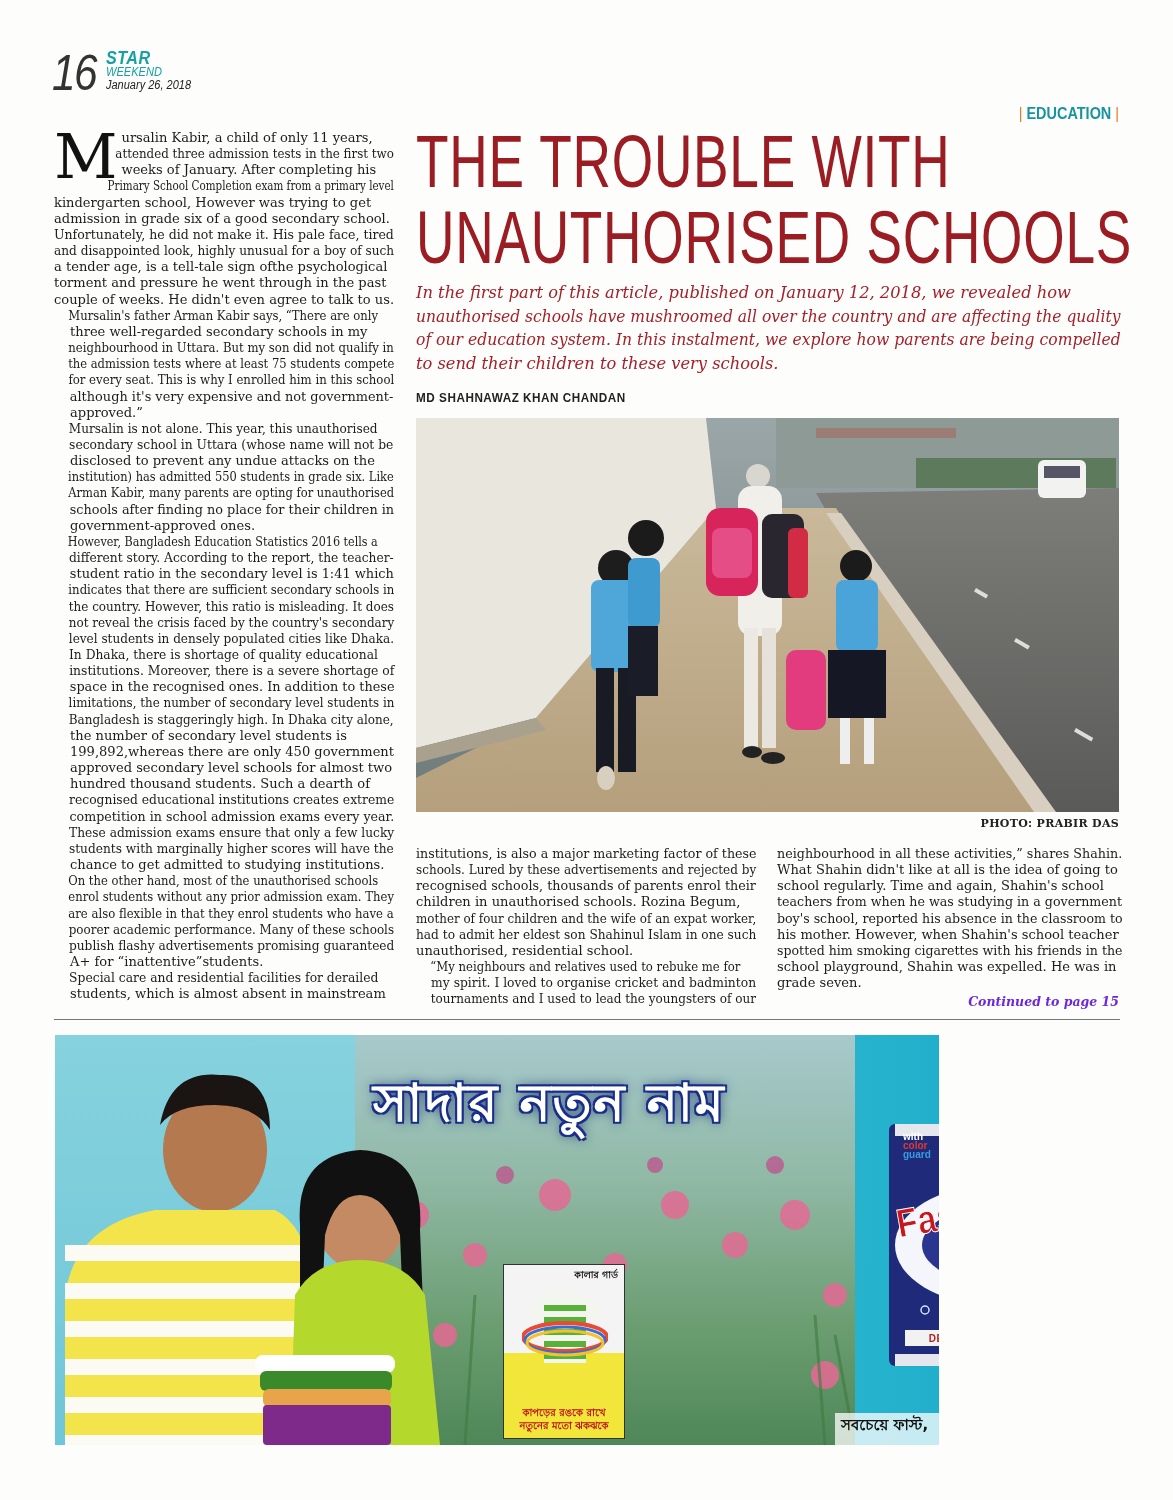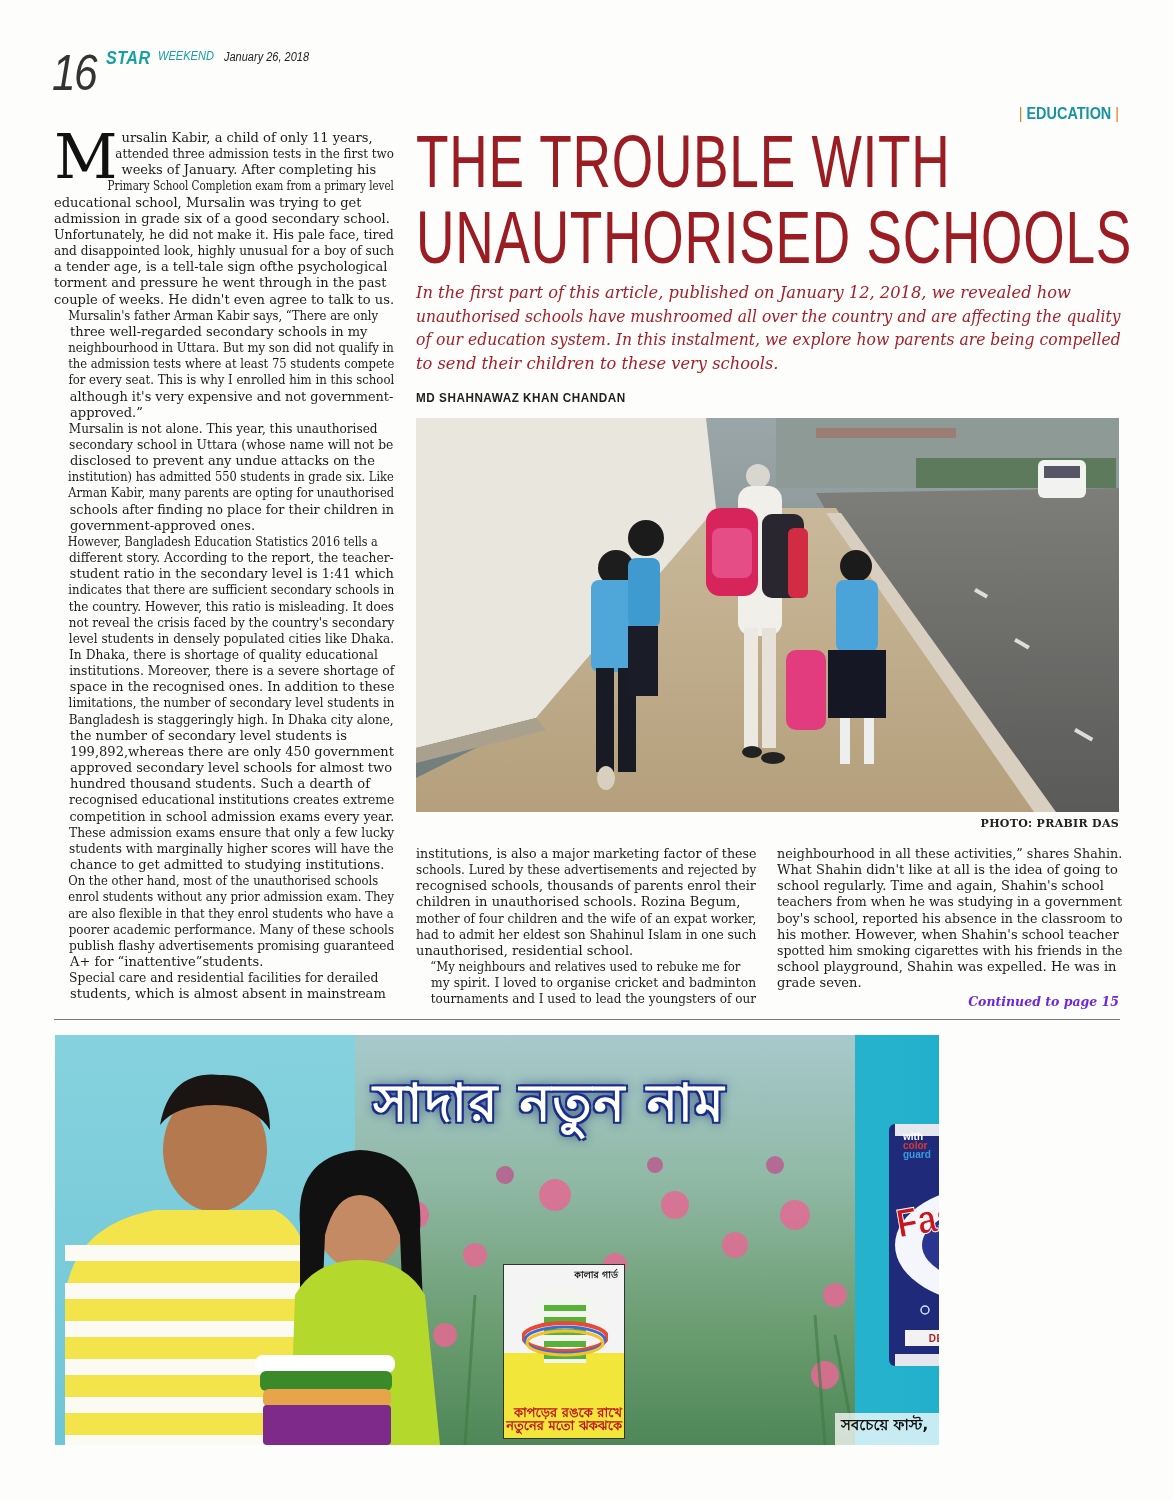--- a/index.html
+++ b/index.html
@@ -2,21 +2,21 @@
 <html><head>
 <meta charset="utf-8">
 <style>
   * { box-sizing: border-box; margin: 0; padding: 0; }
   html, body { width: 1173px; height: 1500px; background: #fdfdfb; overflow: hidden; }
   body { position: relative; font-family: "DejaVu Serif", serif; color: #1c1c1c; }
 
   
   .masthead { position: absolute; left: 52px; top: 50px; height: 52px; display: flex; align-items: flex-start; font-style: italic; }
   .page-num { font-family: "Liberation Sans", sans-serif; font-weight: 200; font-size: 50px; line-height: 46px; color: #333; letter-spacing: -2px; -webkit-text-stroke: 0; font-stretch: condensed; transform: scaleX(0.85); transform-origin: left; width: 56px; }
-  .mast-text { margin-left: -2px; display: flex; flex-direction: row; }
+  .mast-text { margin-left: -2px; display: flex; flex-direction: column; }
   .mast-star { font-family: "Liberation Sans", sans-serif; font-weight: bold; font-size: 19px; line-height: 16px; color: #15a0a6; letter-spacing: 0.5px; transform: scaleX(0.85); transform-origin: left; }
   .mast-weekend { font-family: "Liberation Sans", sans-serif; font-size: 13px; line-height: 12px; color: #15a0a6; transform: scaleX(0.85); transform-origin: left; }
   .mast-date { font-family: "Liberation Sans", sans-serif; font-size: 12.5px; line-height: 14px; color: #222; transform: scaleX(0.88); transform-origin: left; }
 
   
   .section-tag { position: absolute; right: 54px; top: 104px; font-family: "Liberation Sans", sans-serif; font-weight: bold; font-size: 17px; color: #1794a0; transform: scaleX(0.85); transform-origin: right; }
   .section-tag .bar { color: #e07a2a; font-weight: normal; }
 
   
   .headline { position: absolute; left: 416px; top: 124px; width: 720px; font-family: "Liberation Sans", sans-serif; font-weight: normal; color: #9b1c22; font-size: 74px; line-height: 76px; letter-spacing: 1px; }
@@ -50,21 +50,21 @@
   .ad-left-bg { position: absolute; left: 0; top: 0; width: 320px; height: 410px; background: linear-gradient(180deg, #86d2de 0%, #6fc6d8 100%); }
   .ad-mid-bg { position: absolute; left: 300px; top: 0; width: 520px; height: 410px; background: linear-gradient(180deg, #a7c9cc 0%, #90b9a6 35%, #6c9e72 70%, #4f8758 100%); }
   .ad-right-bg { position: absolute; left: 800px; top: 0; width: 264px; height: 410px; background: linear-gradient(90deg, #27b3cd 0%, #14a8c8 100%); }
   .ad-headline { position: absolute; left: 318px; top: 28px; font-family: "DejaVu Sans", sans-serif; font-weight: bold; font-size: 52px; color: #fff; letter-spacing: 2px; text-shadow: 0 0 2px #1a2f8a, 2px 2px 0 #1a2f8a, -2px -2px 0 #1a2f8a, 2px -2px 0 #1a2f8a, -2px 2px 0 #1a2f8a, 0 0 12px #10226e; }
 
   .feat { position: absolute; top: 218px; width: 122px; height: 175px; background: #f4f4f4; border: 1px solid #333; }
   .feat-1 { left: 448px; margin-top: 11px; }
   .feat-2 { left: 570px; }
   .feat .feat-title { position: absolute; right: 6px; top: 3px; font-family: "DejaVu Sans", sans-serif; font-weight: bold; font-size: 9.5px; color: #111; }
   .feat .yellow { position: absolute; left: 0; right: 0; bottom: 0; height: 85px; background: #f2e63a; }
-  .feat .feat-desc { position: absolute; left: 2px; right: 2px; bottom: 6px; text-align: right; font-family: "DejaVu Sans", sans-serif; font-weight: bold; font-size: 13px; line-height: 13px; color: #c0141c; }
+  .feat .feat-desc { position: absolute; left: 2px; right: 2px; bottom: 6px; text-align: center; font-family: "DejaVu Sans", sans-serif; font-weight: bold; font-size: 10px; line-height: 13px; color: #c0141c; }
 
   .pack { position: absolute; left: 830px; top: 85px; width: 205px; height: 250px; }
   .tagline { position: absolute; left: 780px; top: 378px; font-family: "DejaVu Sans", sans-serif; font-weight: bold; font-size: 15px; color: #111; background: rgba(255,255,255,0.75); padding: 0 6px; }
 </style>
 </head>
 <body>
 
 <div class="masthead">
   <div class="page-num">16</div>
   <div class="mast-text">
@@ -163,21 +163,21 @@
 </div>
 <div class="photo-credit">PHOTO: PRABIR DAS</div>
 
 <div class="col col-1">
   <p class="first">
     <span class="dropcap">M</span>
     <span class="line">ursalin Kabir, a child of only 11 years,</span>
     <span class="line" style="transform: scaleX(0.909);">attended three admission tests in the first two</span>
     <span class="line">weeks of January. After completing his</span>
     <span class="line" style="transform: scaleX(0.794);">Primary School Completion exam from a primary level</span>
-    <span class="line">educational school, Mursalin was trying to get</span>
+    <span class="line">kindergarten school, However was trying to get</span>
     <span class="line">admission in grade six of a good secondary school.</span>
     <span class="line" style="transform: scaleX(0.96);">Unfortunately, he did not make it. His pale face, tired</span>
     <span class="line" style="transform: scaleX(0.929);">and disappointed look, highly unusual for a boy of such</span>
     <span class="line">a tender age, is a tell-tale sign ofthe psychological</span>
     <span class="line">torment and pressure he went through in the past</span>
     <span class="line">couple of weeks. He didn't even agree to talk to us.</span>
   </p>
   <div id="col1-rest">
       <p>
         <span class="line" style="text-indent: 16px; transform: scaleX(0.893);">Mursalin's father Arman Kabir says, “There are only</span>

